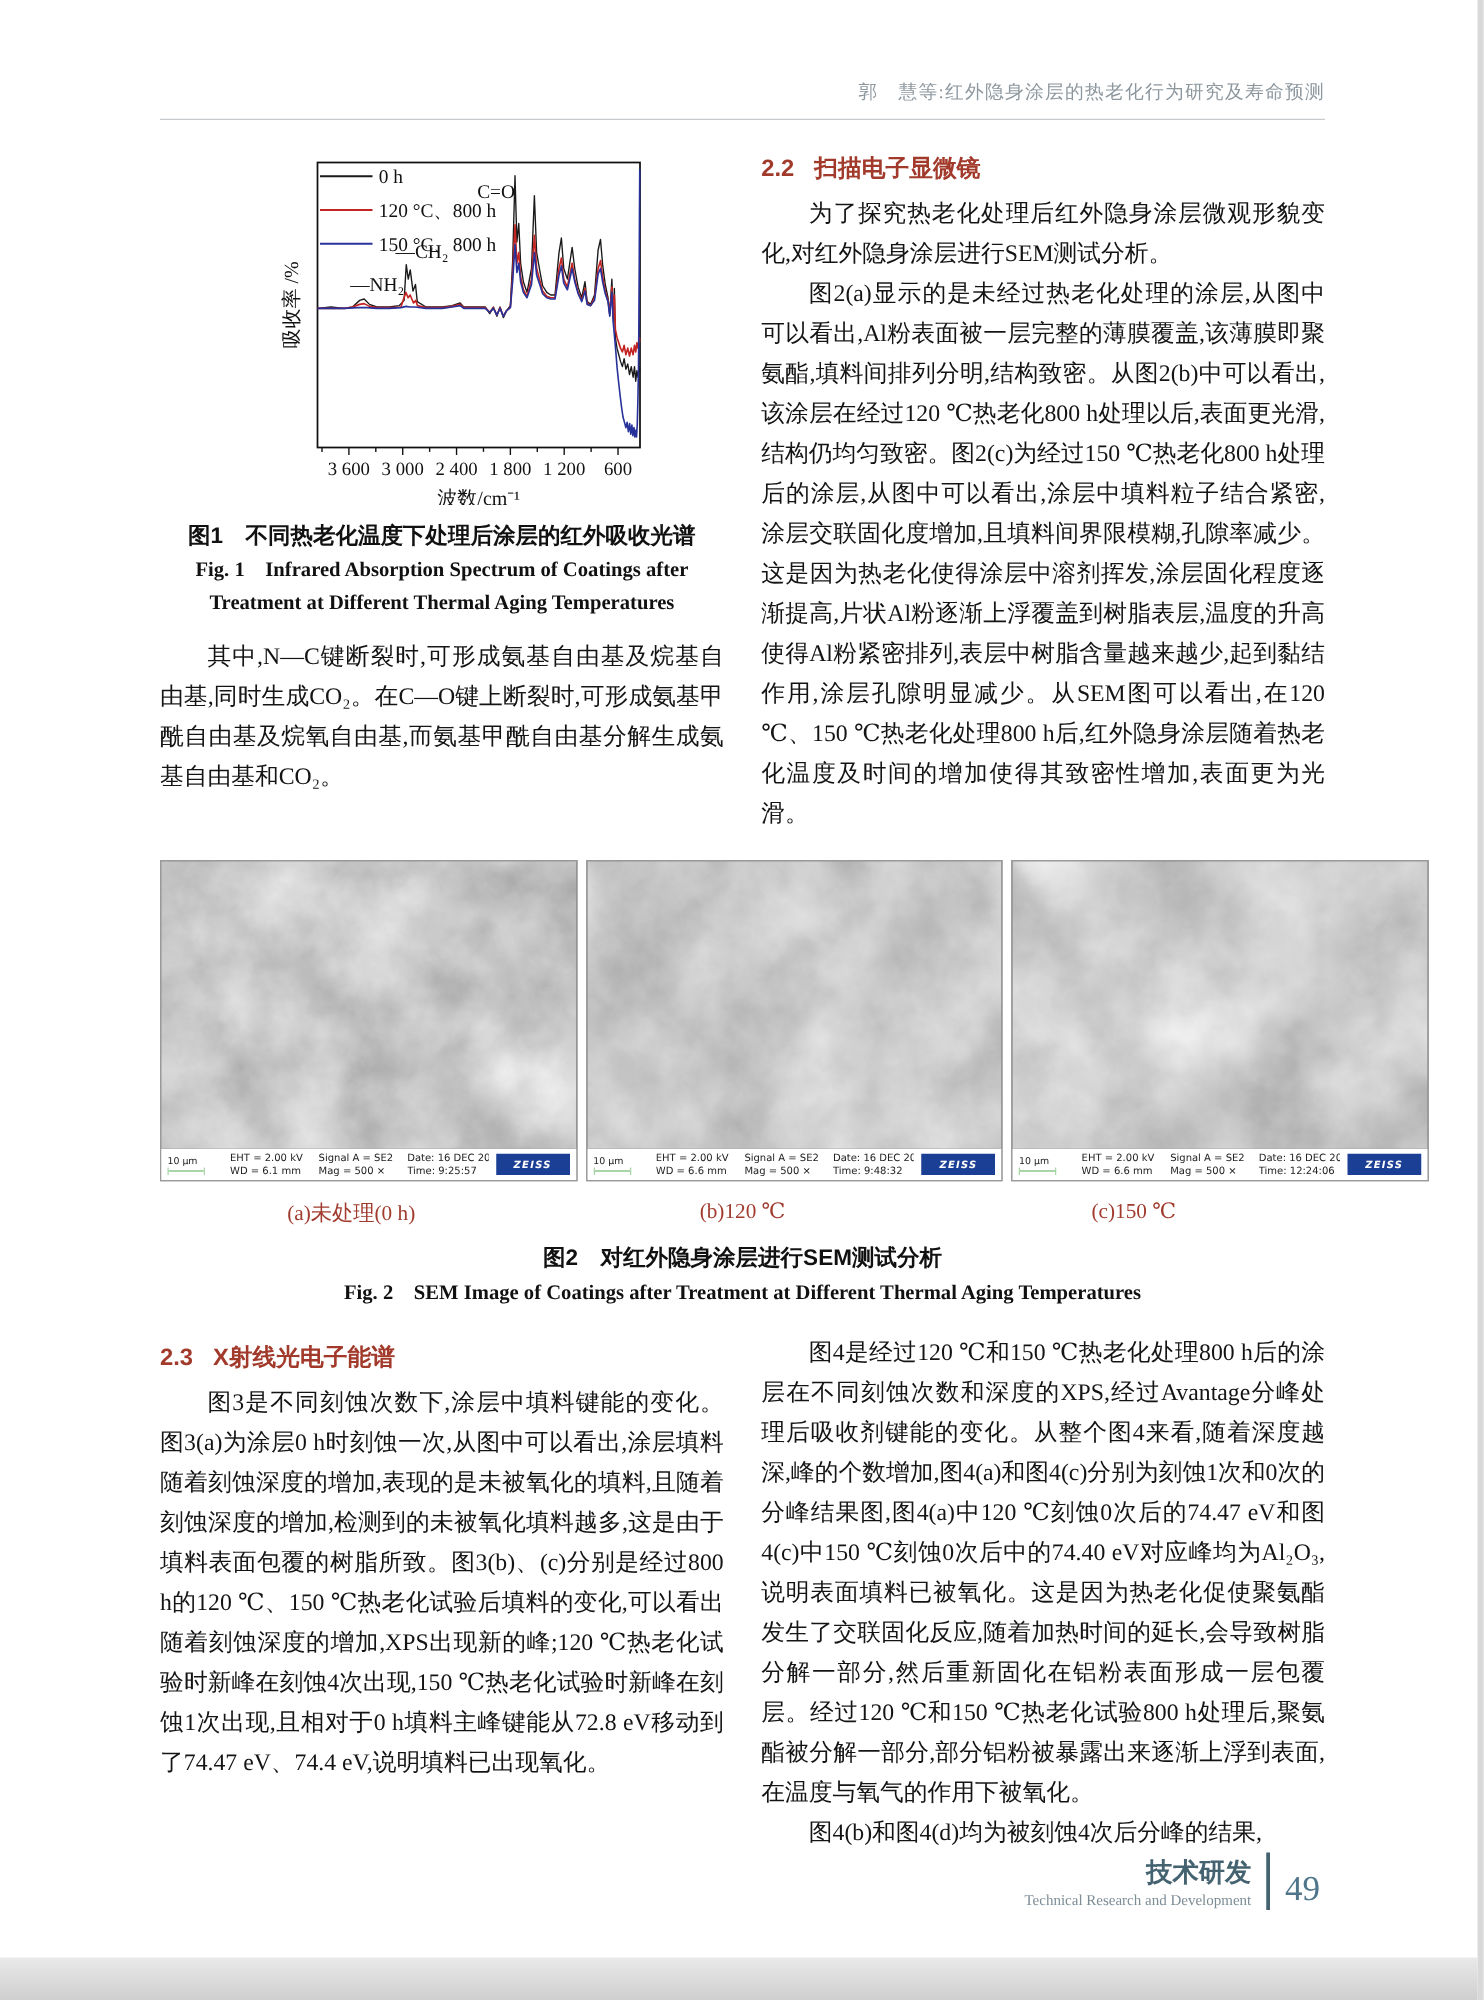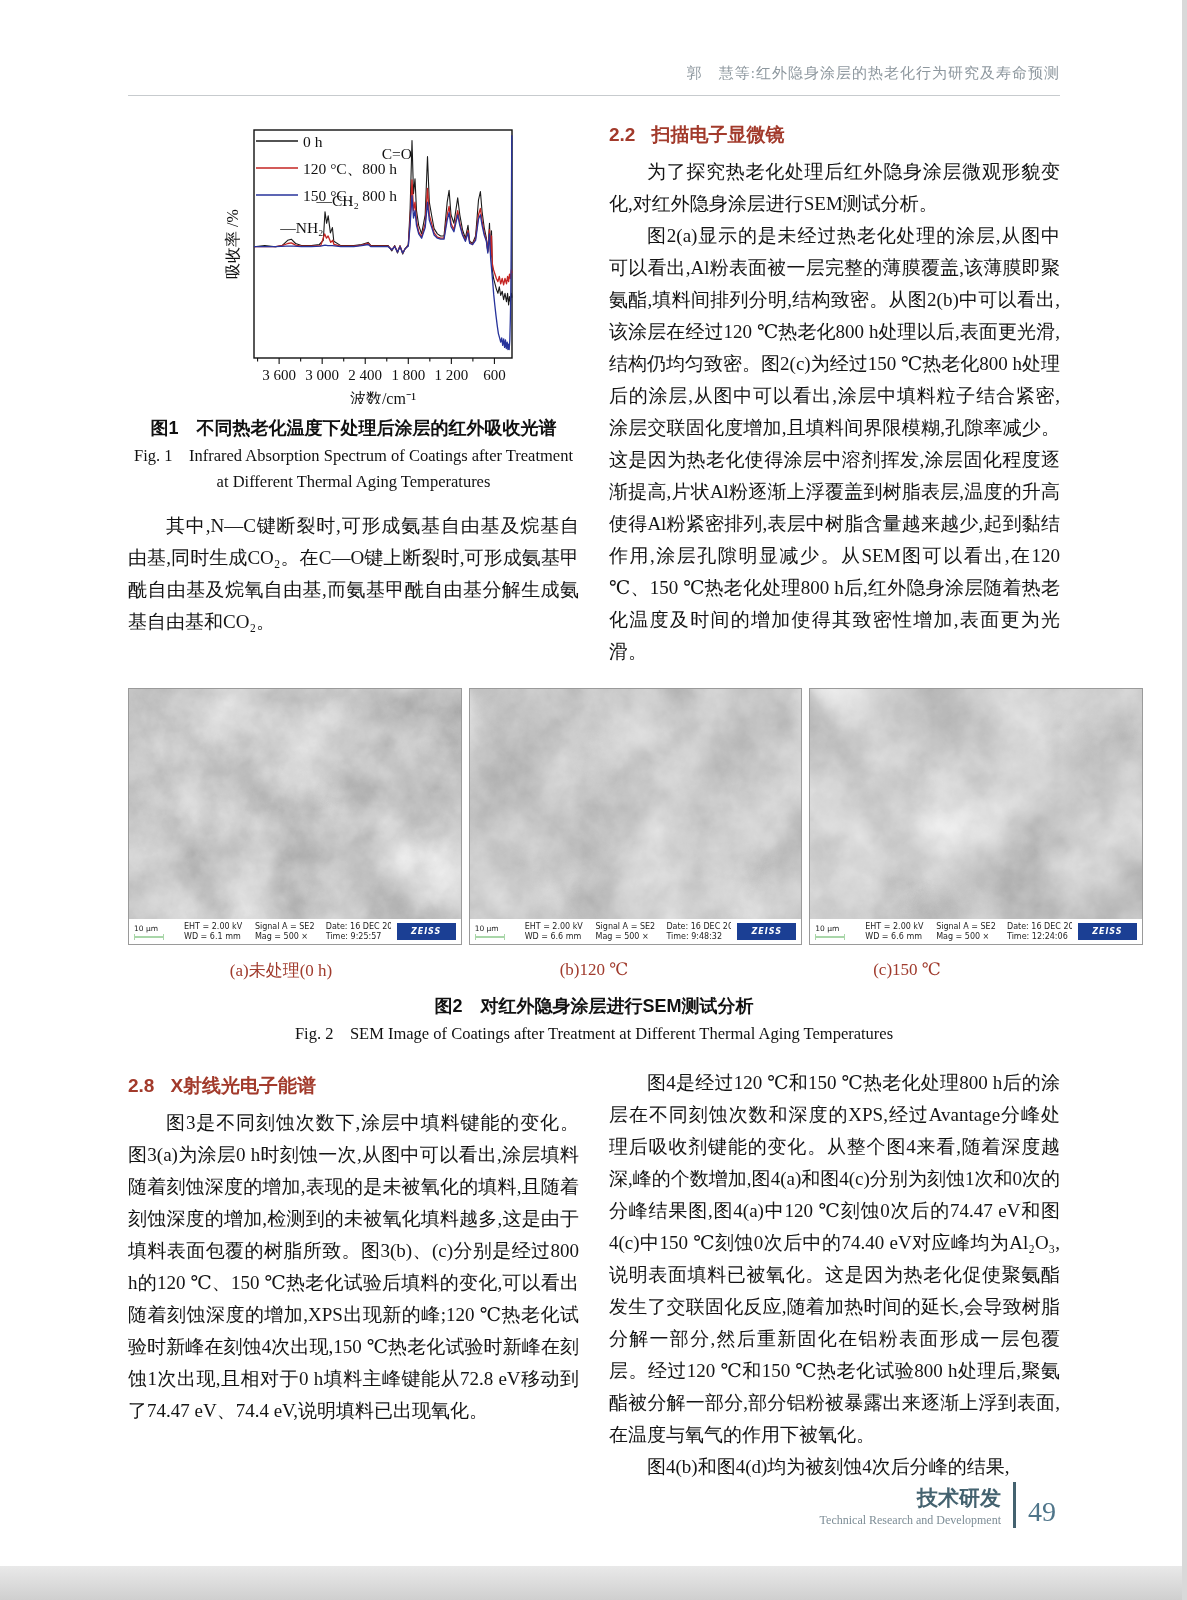--- a/index.html
+++ b/index.html
@@ -15,21 +15,21 @@
   .col{flex:1 1 0;min-width:0;}
   .body-p{margin:0;font-size:19px;line-height:32px;text-align:justify;text-indent:2em;color:#141414;}
   .sec-h{margin:6px 0 8px;font-family:"Liberation Sans","DejaVu Sans",sans-serif;
          font-size:19px;font-weight:bold;color:#a23a2b;}
   .sec-h .sec-num{margin-right:16px;}
   
   .fig1{margin-bottom:14px;}
   .chart{width:432px;height:288px;margin:0 auto;position:relative;}
   .cap-cn{font-family:"Liberation Sans","DejaVu Sans",sans-serif;font-weight:bold;
           font-size:18px;color:#111;text-align:center;margin-top:12px;}
-  .cap-en{font-weight:normal;font-size:16.5px;color:#111;text-align:center;line-height:1.6;margin-top:3px;}
+  .cap-en{font-weight:bold;font-size:16.5px;color:#111;text-align:center;line-height:1.6;margin-top:3px;}
   
   .fig2{margin-top:20px;}
   .sem-row{display:flex;gap:7px;}
   .sem{flex:1 1 0;margin:0;border:1px solid #9a9a9a;background:#888;}
   .sem-img{height:230px;overflow:hidden;}
   .sem-img svg{display:block;width:100%;height:100%;}
   .sem-bar{height:23px;background:#fff;display:flex;align-items:center;padding:1px 5px;gap:6px;
            font-family:"DejaVu Sans","Liberation Sans",sans-serif;font-size:8px;color:#222;line-height:10px;}
   .scale-cell{width:44px;}
   .scale-text{font-size:7.5px;}
@@ -232,21 +232,21 @@
         <div class="sub-cap">(a)未处理(0 h)</div>
         <div class="sub-cap">(b)120 ℃</div>
         <div class="sub-cap">(c)150 ℃</div>
       </div>
       <div class="cap-cn">图2　对红外隐身涂层进行SEM测试分析</div>
       <div class="cap-en">Fig. 2　SEM Image of Coatings after Treatment at Different Thermal Aging Temperatures</div>
     </div>
 
     <div class="row">
       <div class="col">
-        <h3 class="sec-h"><span class="sec-num">2.8</span><span>X射线光电子能谱</span></h3>
+        <h3 class="sec-h"><span class="sec-num">2.3</span><span>X射线光电子能谱</span></h3>
         <p class="body-p">图3是不同刻蚀次数下,涂层中填料键能的变化。图3(a)为涂层0 h时刻蚀一次,从图中可以看出,涂层填料随着刻蚀深度的增加,表现的是未被氧化的填料,且随着刻蚀深度的增加,检测到的未被氧化填料越多,这是由于填料表面包覆的树脂所致。图3(b)、(c)分别是经过800 h的120 ℃、150 ℃热老化试验后填料的变化,可以看出随着刻蚀深度的增加,XPS出现新的峰;120 ℃热老化试验时新峰在刻蚀4次出现,150 ℃热老化试验时新峰在刻蚀1次出现,且相对于0 h填料主峰键能从72.8 eV移动到了74.47 eV、74.4 eV,说明填料已出现氧化。</p>
       </div>
       <div class="col">
         <p class="body-p">图4是经过120 ℃和150 ℃热老化处理800 h后的涂层在不同刻蚀次数和深度的XPS,经过Avantage分峰处理后吸收剂键能的变化。从整个图4来看,随着深度越深,峰的个数增加,图4(a)和图4(c)分别为刻蚀1次和0次的分峰结果图,图4(a)中120 ℃刻蚀0次后的74.47 eV和图4(c)中150 ℃刻蚀0次后中的74.40 eV对应峰均为Al₂O₃,说明表面填料已被氧化。这是因为热老化促使聚氨酯发生了交联固化反应,随着加热时间的延长,会导致树脂分解一部分,然后重新固化在铝粉表面形成一层包覆层。经过120 ℃和150 ℃热老化试验800 h处理后,聚氨酯被分解一部分,部分铝粉被暴露出来逐渐上浮到表面,在温度与氧气的作用下被氧化。</p>
         <p class="body-p">图4(b)和图4(d)均为被刻蚀4次后分峰的结果,</p>
       </div>
     </div>
 
   </div>
 

